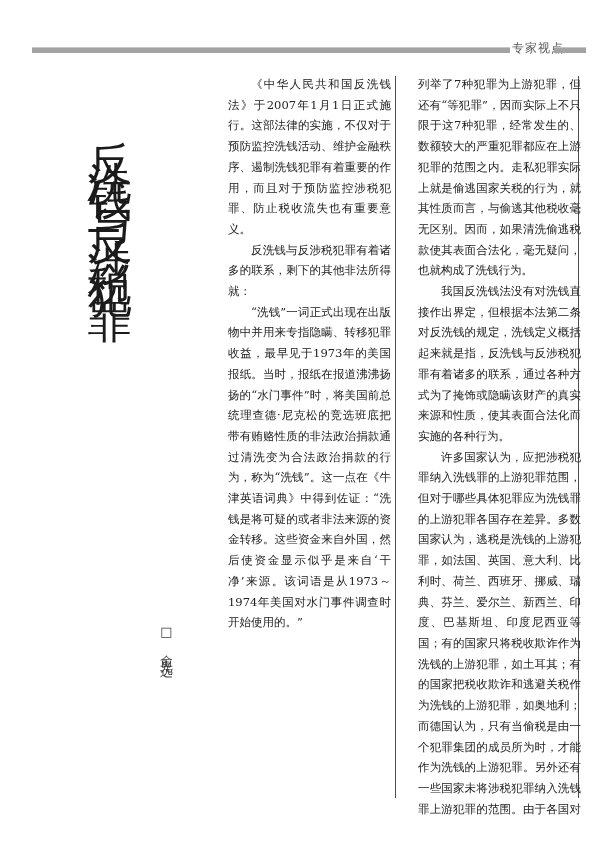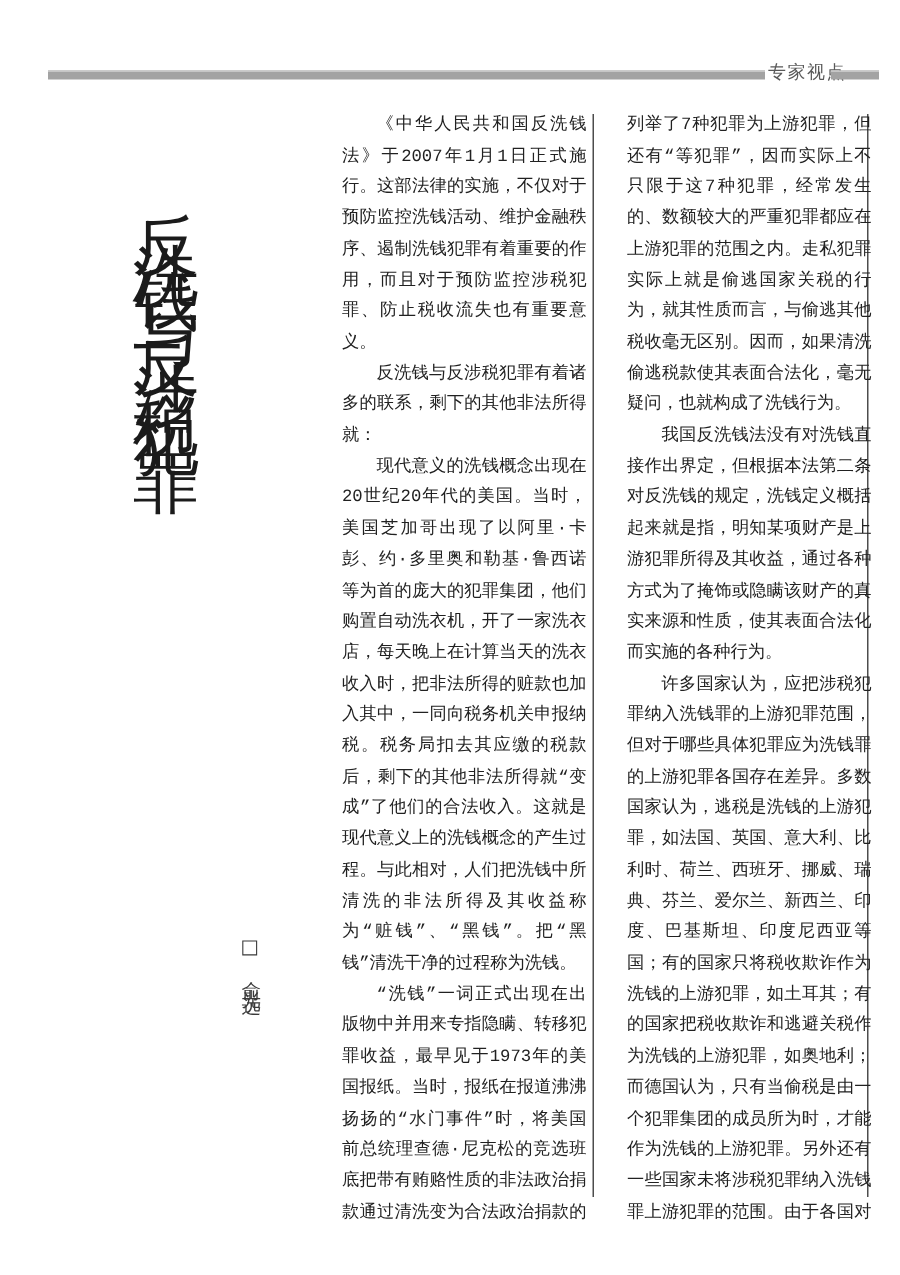--- a/index.html
+++ b/index.html
@@ -73,21 +73,20 @@
   .col {
     position: absolute;
     top: 74px;
     width: 163px;
     height: 742px;
     overflow: hidden;
     font-size: 11.5px;
     line-height: 20.7px;
     text-align: justify;
     color: #212121;
-    font-family: Liberation Mono, monospace;
   }
   .col-left  { left: 228px; }
   .col-right { left: 402px; margin-left: 16px; }
   .col p {
     margin: 0;
     padding: 0;
     text-indent: 2em;
   }
   .col p.no-indent { text-indent: 0; }
 
@@ -113,25 +112,24 @@
   <div class="article-title">反洗钱与反涉税犯罪</div>
 
   <div class="author-byline">□俞光远</div>
 
   <div class="v-divider mid"></div>
   <div class="v-divider right"></div>
 
   <div class="col col-left">
     <p>《中华人民共和国反洗钱法》于2007年1月1日正式施行。这部法律的实施，不仅对于预防监控洗钱活动、维护金融秩序、遏制洗钱犯罪有着重要的作用，而且对于预防监控涉税犯罪、防止税收流失也有重要意义。</p>
     <p>反洗钱与反涉税犯罪有着诸多的联系，剩下的其他非法所得就：</p>
-    <p>现代意义的洗钱概念出现在20世纪20年代的美国。当时，美国芝加哥出现了以阿里·卡彭、约·多里奥和勒基·鲁西诺等为首的庞大的犯罪集团，他们购置自动洗衣机，开了一家洗衣店，每天晚上在计算当天的洗衣收入时，把非法所得的赃款也加入其中，一同向税务机关申报纳税。税务局扣去其应缴的税款后，剩下的其他非法所得就“变成”了他们的合法收入。这就是现代意义上的洗钱概念的产生过程。与此相对，人们把洗钱中所清洗的非法所得及其收益称为“赃钱”、“黑钱”。把“黑钱”清洗干净的过程称为洗钱。</p>
     <p>“洗钱”一词正式出现在出版物中并用来专指隐瞒、转移犯罪收益，最早见于1973年的美国报纸。当时，报纸在报道沸沸扬扬的“水门事件”时，将美国前总统理查德·尼克松的竞选班底把带有贿赂性质的非法政治捐款通过清洗变为合法政治捐款的行为，称为“洗钱”。这一点在《牛津英语词典》中得到佐证：“洗钱是将可疑的或者非法来源的资金转移。这些资金来自外国，然后使资金显示似乎是来自‘干净’来源。该词语是从1973～1974年美国对水门事件调查时开始使用的。”</p>
 
   </div>
 
   <div class="col col-right">
     <p class="no-indent">列举了7种犯罪为上游犯罪，但还有“等犯罪”，因而实际上不只限于这7种犯罪，经常发生的、数额较大的严重犯罪都应在上游犯罪的范围之内。走私犯罪实际上就是偷逃国家关税的行为，就其性质而言，与偷逃其他税收毫无区别。因而，如果清洗偷逃税款使其表面合法化，毫无疑问，也就构成了洗钱行为。</p>
-    <p>我国反洗钱法没有对洗钱直接作出界定，但根据本法第二条对反洗钱的规定，洗钱定义概括起来就是指，明知某项财产是上游犯罪所得及其收益，通过各种方式为了掩饰或隐瞒该财产的真实来源和性质，使其表面合法化而实施的各种行为。</p>
+    <p>我国反洗钱法没有对洗钱直接作出界定，但根据本法第二条对反洗钱的规定，洗钱定义概括起来就是指，反洗钱与反涉税犯罪有着诸多的联系，通过各种方式为了掩饰或隐瞒该财产的真实来源和性质，使其表面合法化而实施的各种行为。</p>
     <p>许多国家认为，应把涉税犯罪纳入洗钱罪的上游犯罪范围，但对于哪些具体犯罪应为洗钱罪的上游犯罪各国存在差异。多数国家认为，逃税是洗钱的上游犯罪，如法国、英国、意大利、比利时、荷兰、西班牙、挪威、瑞典、芬兰、爱尔兰、新西兰、印度、巴基斯坦、印度尼西亚等国；有的国家只将税收欺诈作为洗钱的上游犯罪，如土耳其；有的国家把税收欺诈和逃避关税作为洗钱的上游犯罪，如奥地利；而德国认为，只有当偷税是由一个犯罪集团的成员所为时，才能作为洗钱的上游犯罪。另外还有一些国家未将涉税犯罪纳入洗钱罪上游犯罪的范围。由于各国对洗钱罪上游犯罪规定的范围不同，对洗钱、涉税犯罪的监控和打击的效果也不同。</p>
 
   </div>
 
 </div>
 
 </body></html>

